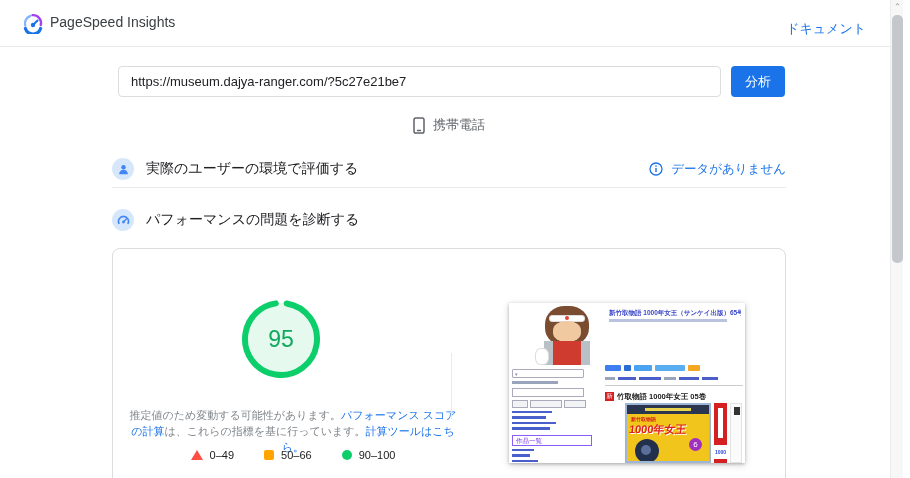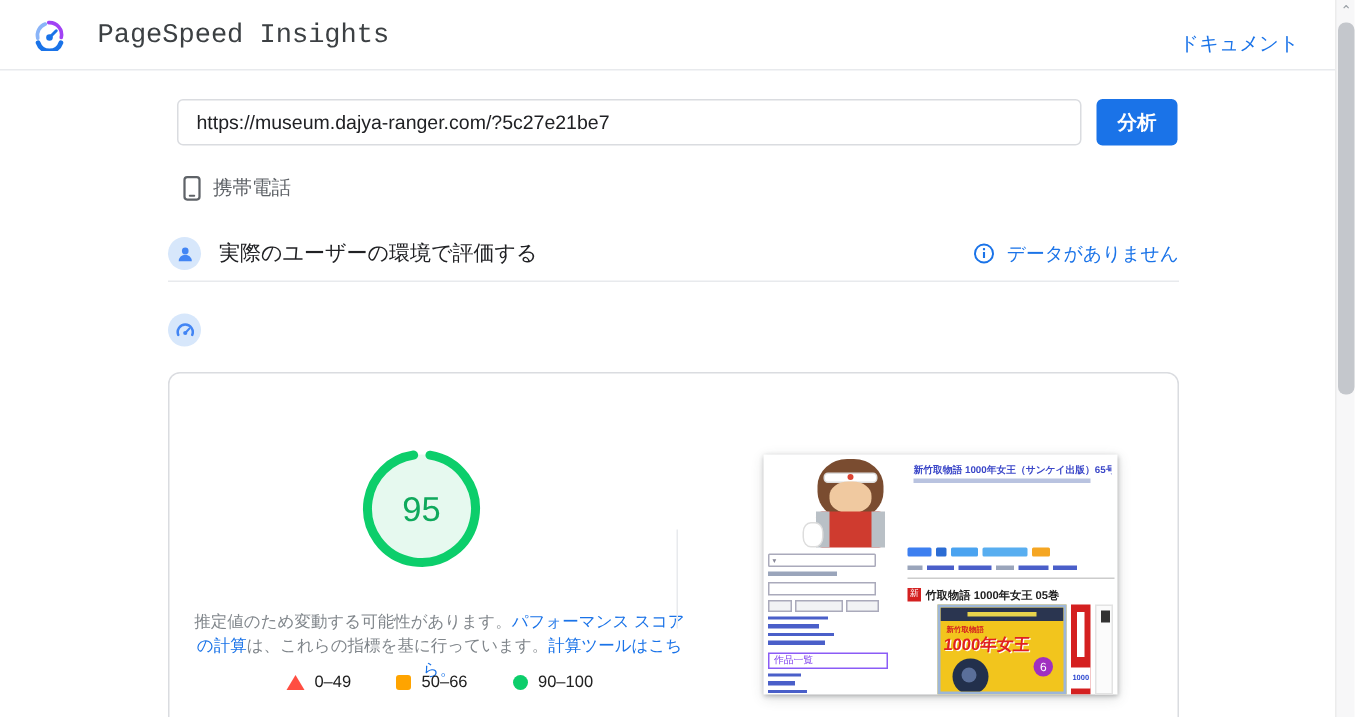--- a/index.html
+++ b/index.html
@@ -5,27 +5,27 @@
   * { margin:0; padding:0; box-sizing:border-box; }
   html,body { width:910px; height:478px; }
   body {
     position:relative; overflow:hidden; background:#fff;
     font-family:"Liberation Sans","DejaVu Sans",sans-serif;
     color:#202124;
   }
   
   .header { position:absolute; top:0; left:0; width:896px; height:47px; background:#fff; border-bottom:1px solid #e8eaed; }
   .logo { position:absolute; left:22px; top:12px; width:22px; height:22px; }
-  .app-title { position:absolute; left:65px; top:14px; font-size:18px; color:#3c4043;font-family:Liberation Mono, monospace; }
+  .app-title { position:absolute; left:50px; top:14px; font-size:14px; color:#3c4043; }
   .doc-link { position:absolute; right:30px; top:20px; font-size:13px; color:#1a73e8; text-decoration:none; cursor:pointer; }
   
   .url-input { position:absolute; left:118px; top:66px; width:603px; height:31px; border:1px solid #dadce0; border-radius:4px; padding:0 12px; font-size:13px; color:#202124; font-family:inherit; outline:none; }
-  .analyze-btn { position:absolute; left:731px; top:66px; width:54px; height:31px; background:#1a73e8; color:#fff; border:none; border-radius:4px; font-size:13px; font-family:inherit; cursor:pointer;font-weight:bold; }
-  
-  .tabs { position:absolute; left:112px; top:112px; width:674px; display:flex; gap:24px; }
+  .analyze-btn { position:absolute; left:731px; top:66px; width:54px; height:31px; background:#1a73e8; color:#fff; border:none; border-radius:4px; font-size:13px; font-family:inherit; cursor:pointer; }
+  
+  .tabs { position:absolute; left:112px; top:112px; width:674px; display:flex; justify-content:center; gap:24px; }
   .tab { display:inline-flex; align-items:center; gap:8px; padding:4px 10px 8px 10px; font-size:13px; color:#5f6368; cursor:pointer; }
   .tab.active { color:#1a73e8; font-weight:bold; border-bottom:3px solid #1a73e8; border-radius:0 0 0 0; }
   
   .section-row { position:absolute; left:112px; width:674px; height:34px; display:flex; align-items:center; }
   .row-field { top:152px; }
   .row-diag { top:203px; }
   .sec-icon { width:22px; height:22px; border-radius:50%; background:#d7e7fb; display:flex; align-items:center; justify-content:center; margin-right:12px; flex:none; }
   .sec-title { font-size:14px; color:#202124; }
   .nodata { margin-left:auto; display:flex; align-items:center; gap:8px; color:#1a73e8; font-size:12.5px; cursor:pointer; }
   .divider { position:absolute; left:112px; top:187px; width:674px; height:1px; background:#e8eaed; }
@@ -140,20 +140,21 @@
 <div class="divider"></div>
 
 <div class="section-row row-diag">
   <span class="sec-icon">
     <svg width="13" height="13" viewBox="0 0 14 14">
       <path d="M2 10 A5.4 5.4 0 1 1 12 10" stroke="#4285f4" stroke-width="1.8" fill="none" stroke-linecap="round"></path>
       <circle cx="7" cy="8.6" r="1.5" fill="#4285f4"></circle>
       <path d="M7 8.6 L10 5.4" stroke="#4285f4" stroke-width="1.4" stroke-linecap="round"></path>
     </svg>
   </span>
+  <span class="sec-title">パフォーマンスの問題を診断する</span>
 </div>
 
 <div class="card">
 
   <div class="gauge-wrap">
     <svg width="80" height="80" viewBox="0 0 80 80">
       <circle cx="40" cy="40" r="36" fill="#e6f9ef"></circle>
       <circle cx="40" cy="40" r="36" fill="none" stroke="#0cce6b" stroke-width="6" stroke-linecap="round" stroke-dasharray="214.9 226.2" transform="rotate(-81 40 40)"></circle>
     </svg>
     <div class="gauge-score">95</div>

